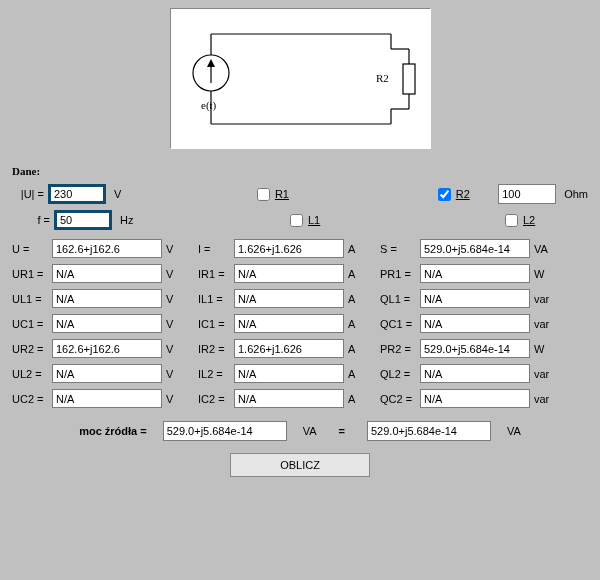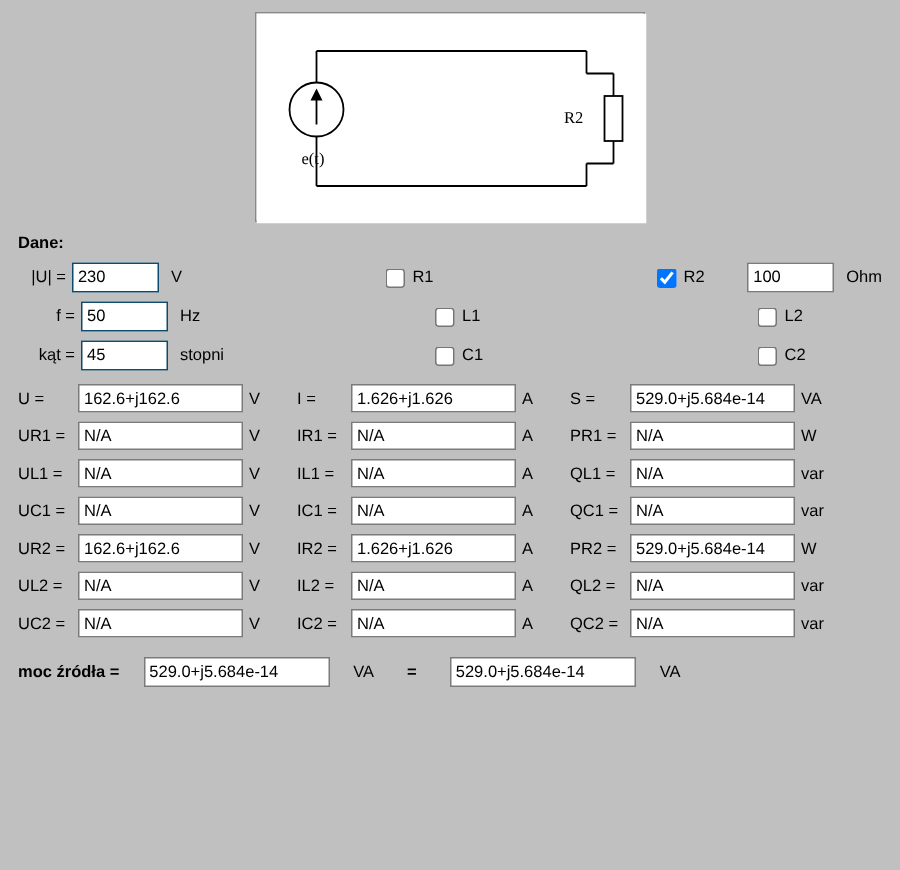--- a/index.html
+++ b/index.html
@@ -16,29 +16,29 @@
   }
   .container { padding: 0 12px 10px 12px; }
   .schematic-wrap { text-align: center; padding-top: 8px; padding-bottom: 2px; }
   .schematic {
     display: inline-block;
     width: 260px;
     height: 140px;
     background: #fff;
     border: 1px solid #888;
   }
-  .section-title { font-weight: bold; margin: 2px 0 4px 0; }
+  .section-title { font-weight: bold; margin: 12px 0 4px 0; font-family: Liberation Serif, serif; }
   .dane-row { display: flex; align-items: center; height: 26px; }
   .dane-label { width: 42px; text-align: right; padding-right: 4px; }
   .dane-input {
     width: 58px; height: 20px; font-family: inherit; font-size: 11px;
-    border: 1px solid #0c4a6e; padding: 2px 3px; background: #fff;
+    border: 3px solid #0c4a6e; padding: 2px 3px; background: #fff;
   }
   .dane-unit { width: 60px; padding-left: 8px; }
-  .chk-col { display: flex; align-items: center; gap: 5px; width: 60px; }
+  .chk-col { display: flex; align-items: center; gap: 5px; width: 60px; text-decoration: underline; }
   .chk-col input { margin:0; width:13px; height:13px; }
   .gap1 { width: 118px; }
   .gap2 { width: 155px; }
   .small-input {
     width: 58px; height: 20px; font-family: inherit; font-size: 11px;
     border: 1px solid #7b7b7b; padding: 2px 3px; background: #fff; margin-left: 10px;
   }
   .ohm-unit { padding-left: 8px; }
   .obl-table { margin-top: 3px; }
   .obl-row { display: flex; align-items: center; height: 25px; }
@@ -46,21 +46,21 @@
   .obl-label.c1 { width: 40px; }
   .obl-label.c2 { width: 36px; }
   .obl-label.c3 { width: 40px; }
   .obl-input {
     width: 110px; height: 19px; font-family: inherit; font-size: 11px;
     border: 1px solid #7b7b7b; padding: 1px 3px; background: #fff;
   }
   .obl-unit { width: 30px; padding-left: 4px; }
   .obl-unit.last { width: 26px; }
   .col-gap { width: 6px; }
-  .bottom-row { display: flex; align-items: center; margin-top: 10px; gap: 16px; font-weight: bold; }
+  .bottom-row { display: flex; align-items: center; justify-content: center; margin-top: 10px; gap: 16px; font-weight: bold; }
   .bottom-row span.nb { font-weight: normal; }
   .bot-input {
     width: 124px; height: 20px; font-family: inherit; font-size: 11px;
     border: 1px solid #7b7b7b; padding: 2px 3px; background: #fff; font-weight: normal;
   }
   .btn-row { text-align: center; margin-top: 12px; }
   .oblicz-btn {
     width: 140px; height: 24px; font-family: inherit; font-size: 11px;
     background: #e6e6e6; border: 1px solid #888;
     cursor: pointer;
@@ -128,35 +128,20 @@
         <input type="checkbox" style="">
         <span>L1</span>
       </span>
     <span class="gap2"></span>
     <span class="chk-col">
         <input type="checkbox" style="">
         <span>L2</span>
       </span>
   </div>
 
-  <div class="dane-row">
-    <span class="dane-label">kąt =</span>
-    <input class="dane-input" value="45" style="">
-    <span class="dane-unit">stopni</span>
-    <span class="gap1"></span>
-    <span class="chk-col">
-        <input type="checkbox" style="">
-        <span>C1</span>
-      </span>
-    <span class="gap2"></span>
-    <span class="chk-col">
-        <input type="checkbox" style="">
-        <span>C2</span>
-      </span>
-  </div>
 
 
   <div class="obl-table" id="obl-table">
       <div class="obl-row">
         <span class="obl-label c1">U =</span>
         <input class="obl-input" value="162.6+j162.6" style="">
         <span class="obl-unit">V</span>
         <span class="col-gap"></span>
         <span class="obl-label c2">I =</span>
         <input class="obl-input" value="1.626+j1.626" style="">
@@ -248,14 +233,17 @@
 
   <div class="bottom-row">
     <span>moc źródła =</span>
     <input class="bot-input" value="529.0+j5.684e-14" style="">
     <span class="nb">VA</span>
     <span style="padding:0 6px">=</span>
     <input class="bot-input" value="529.0+j5.684e-14" style="">
     <span class="nb">VA</span>
   </div>
 
+  <div class="btn-row">
+    <button class="oblicz-btn">OBLICZ</button>
+  </div>
 
 </div>
 
 </body></html>

